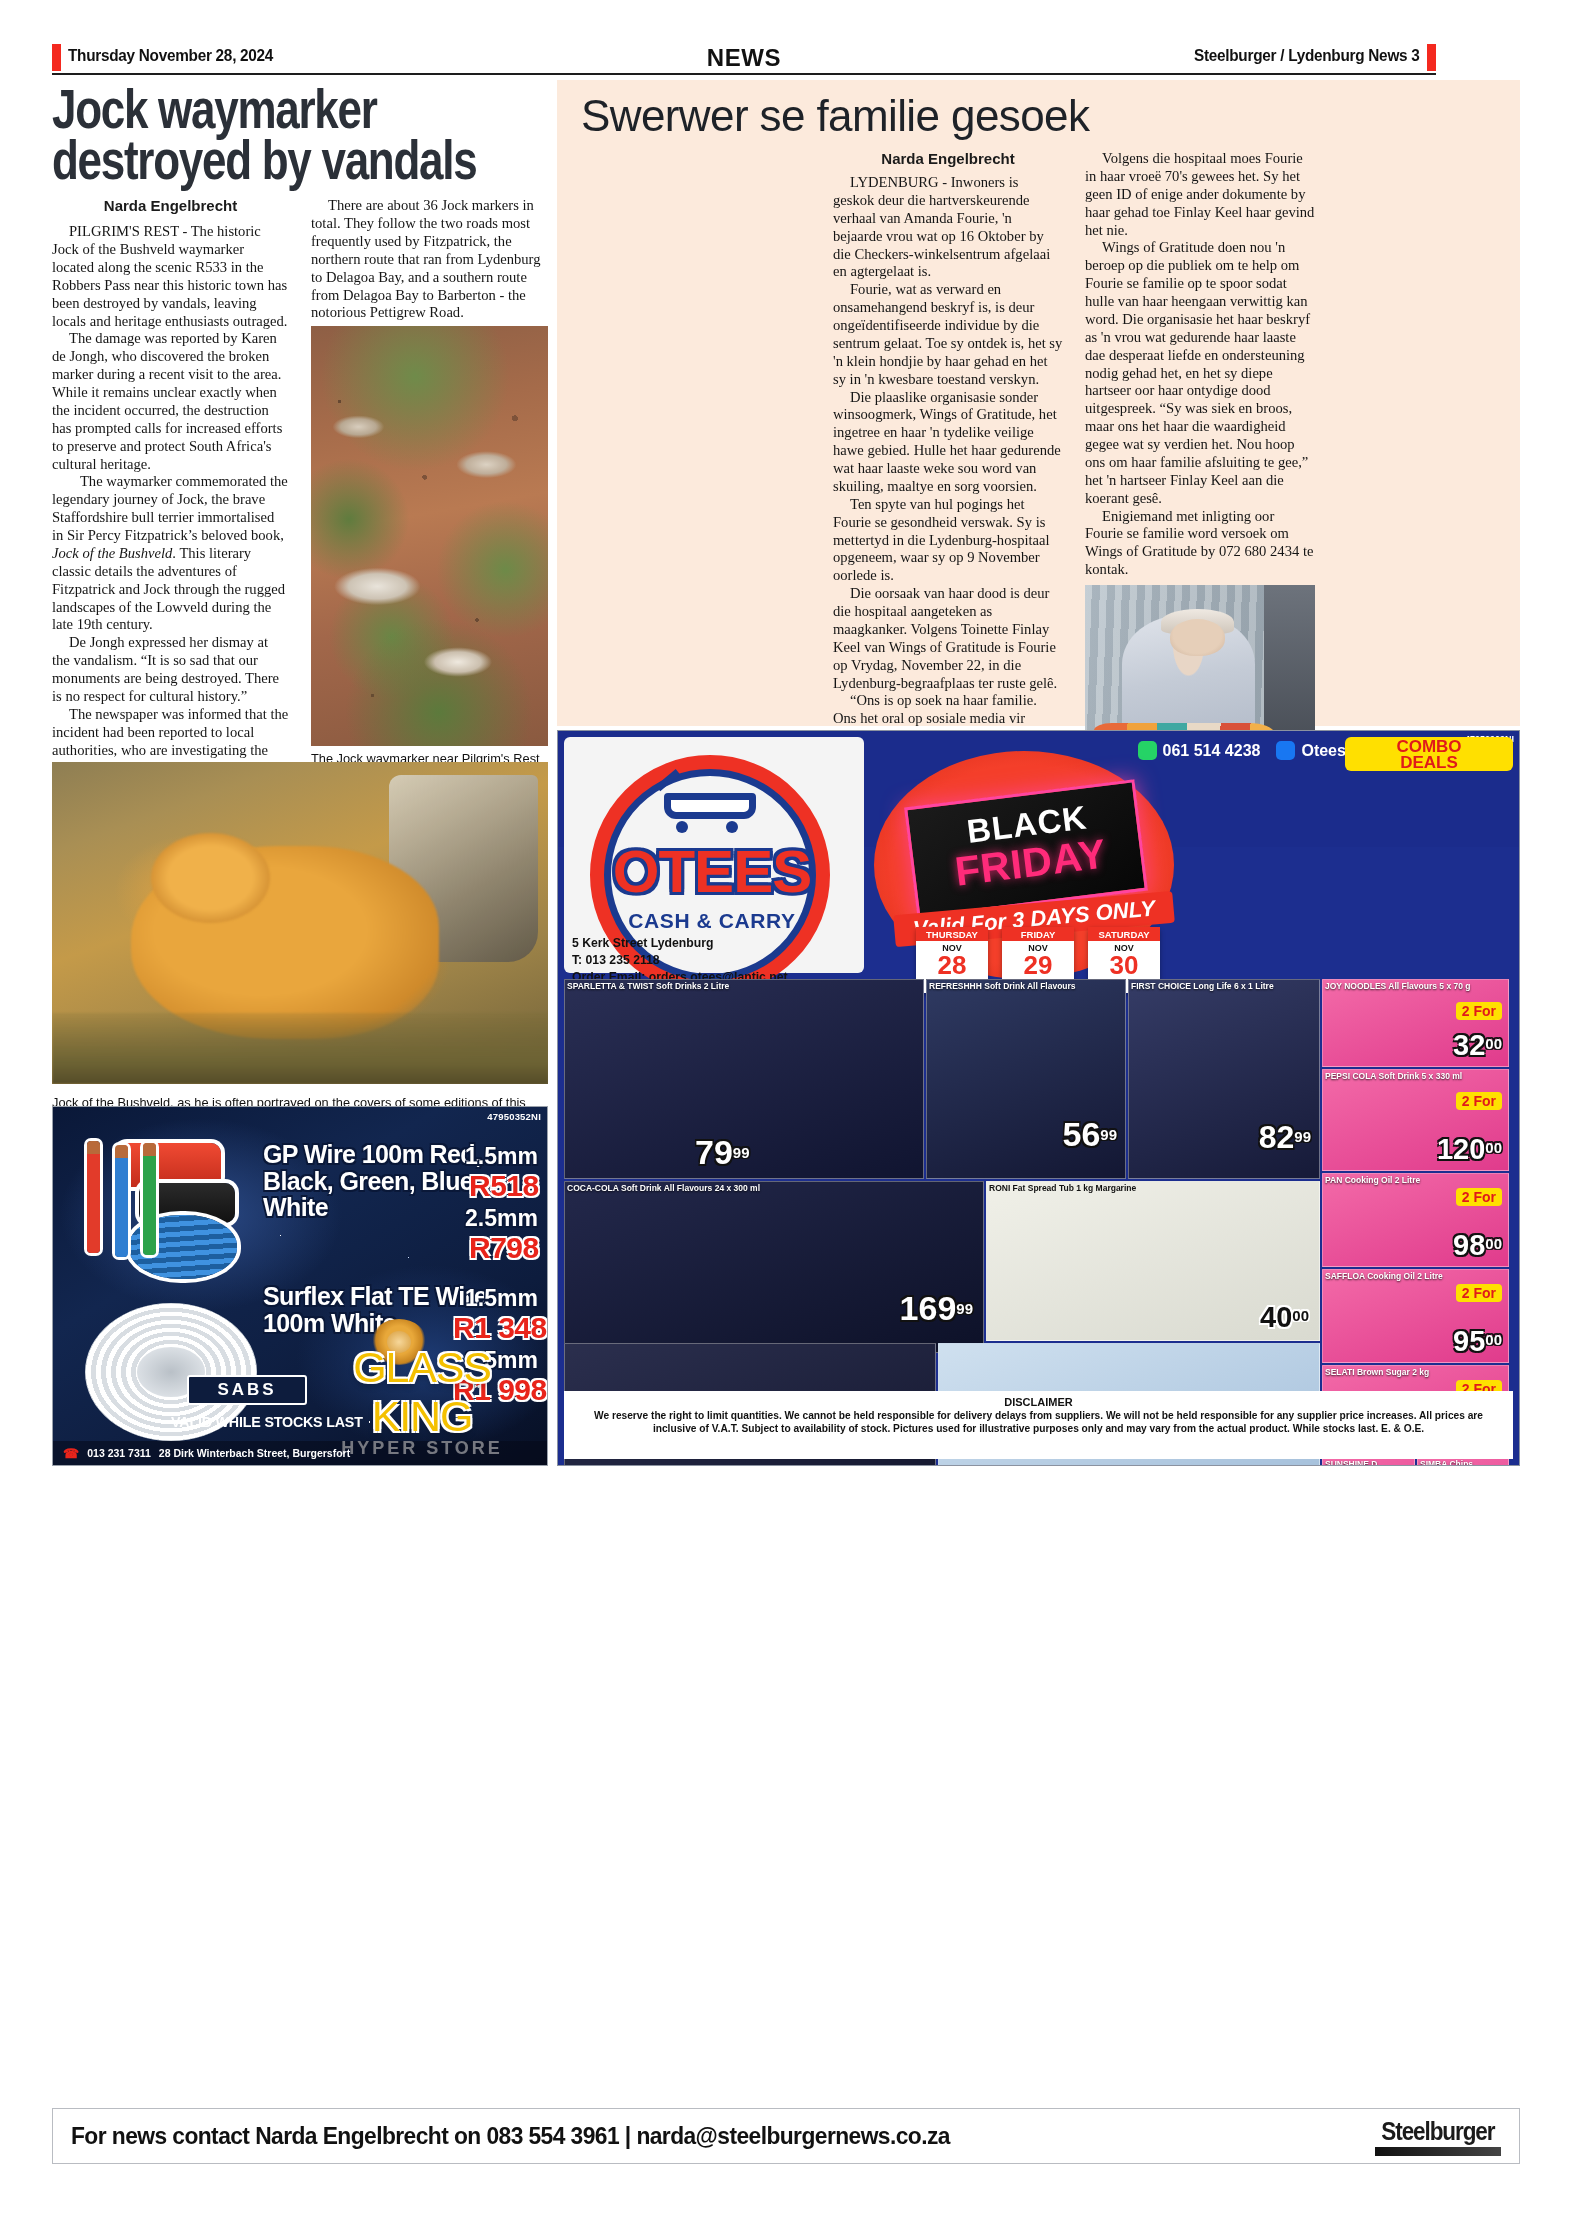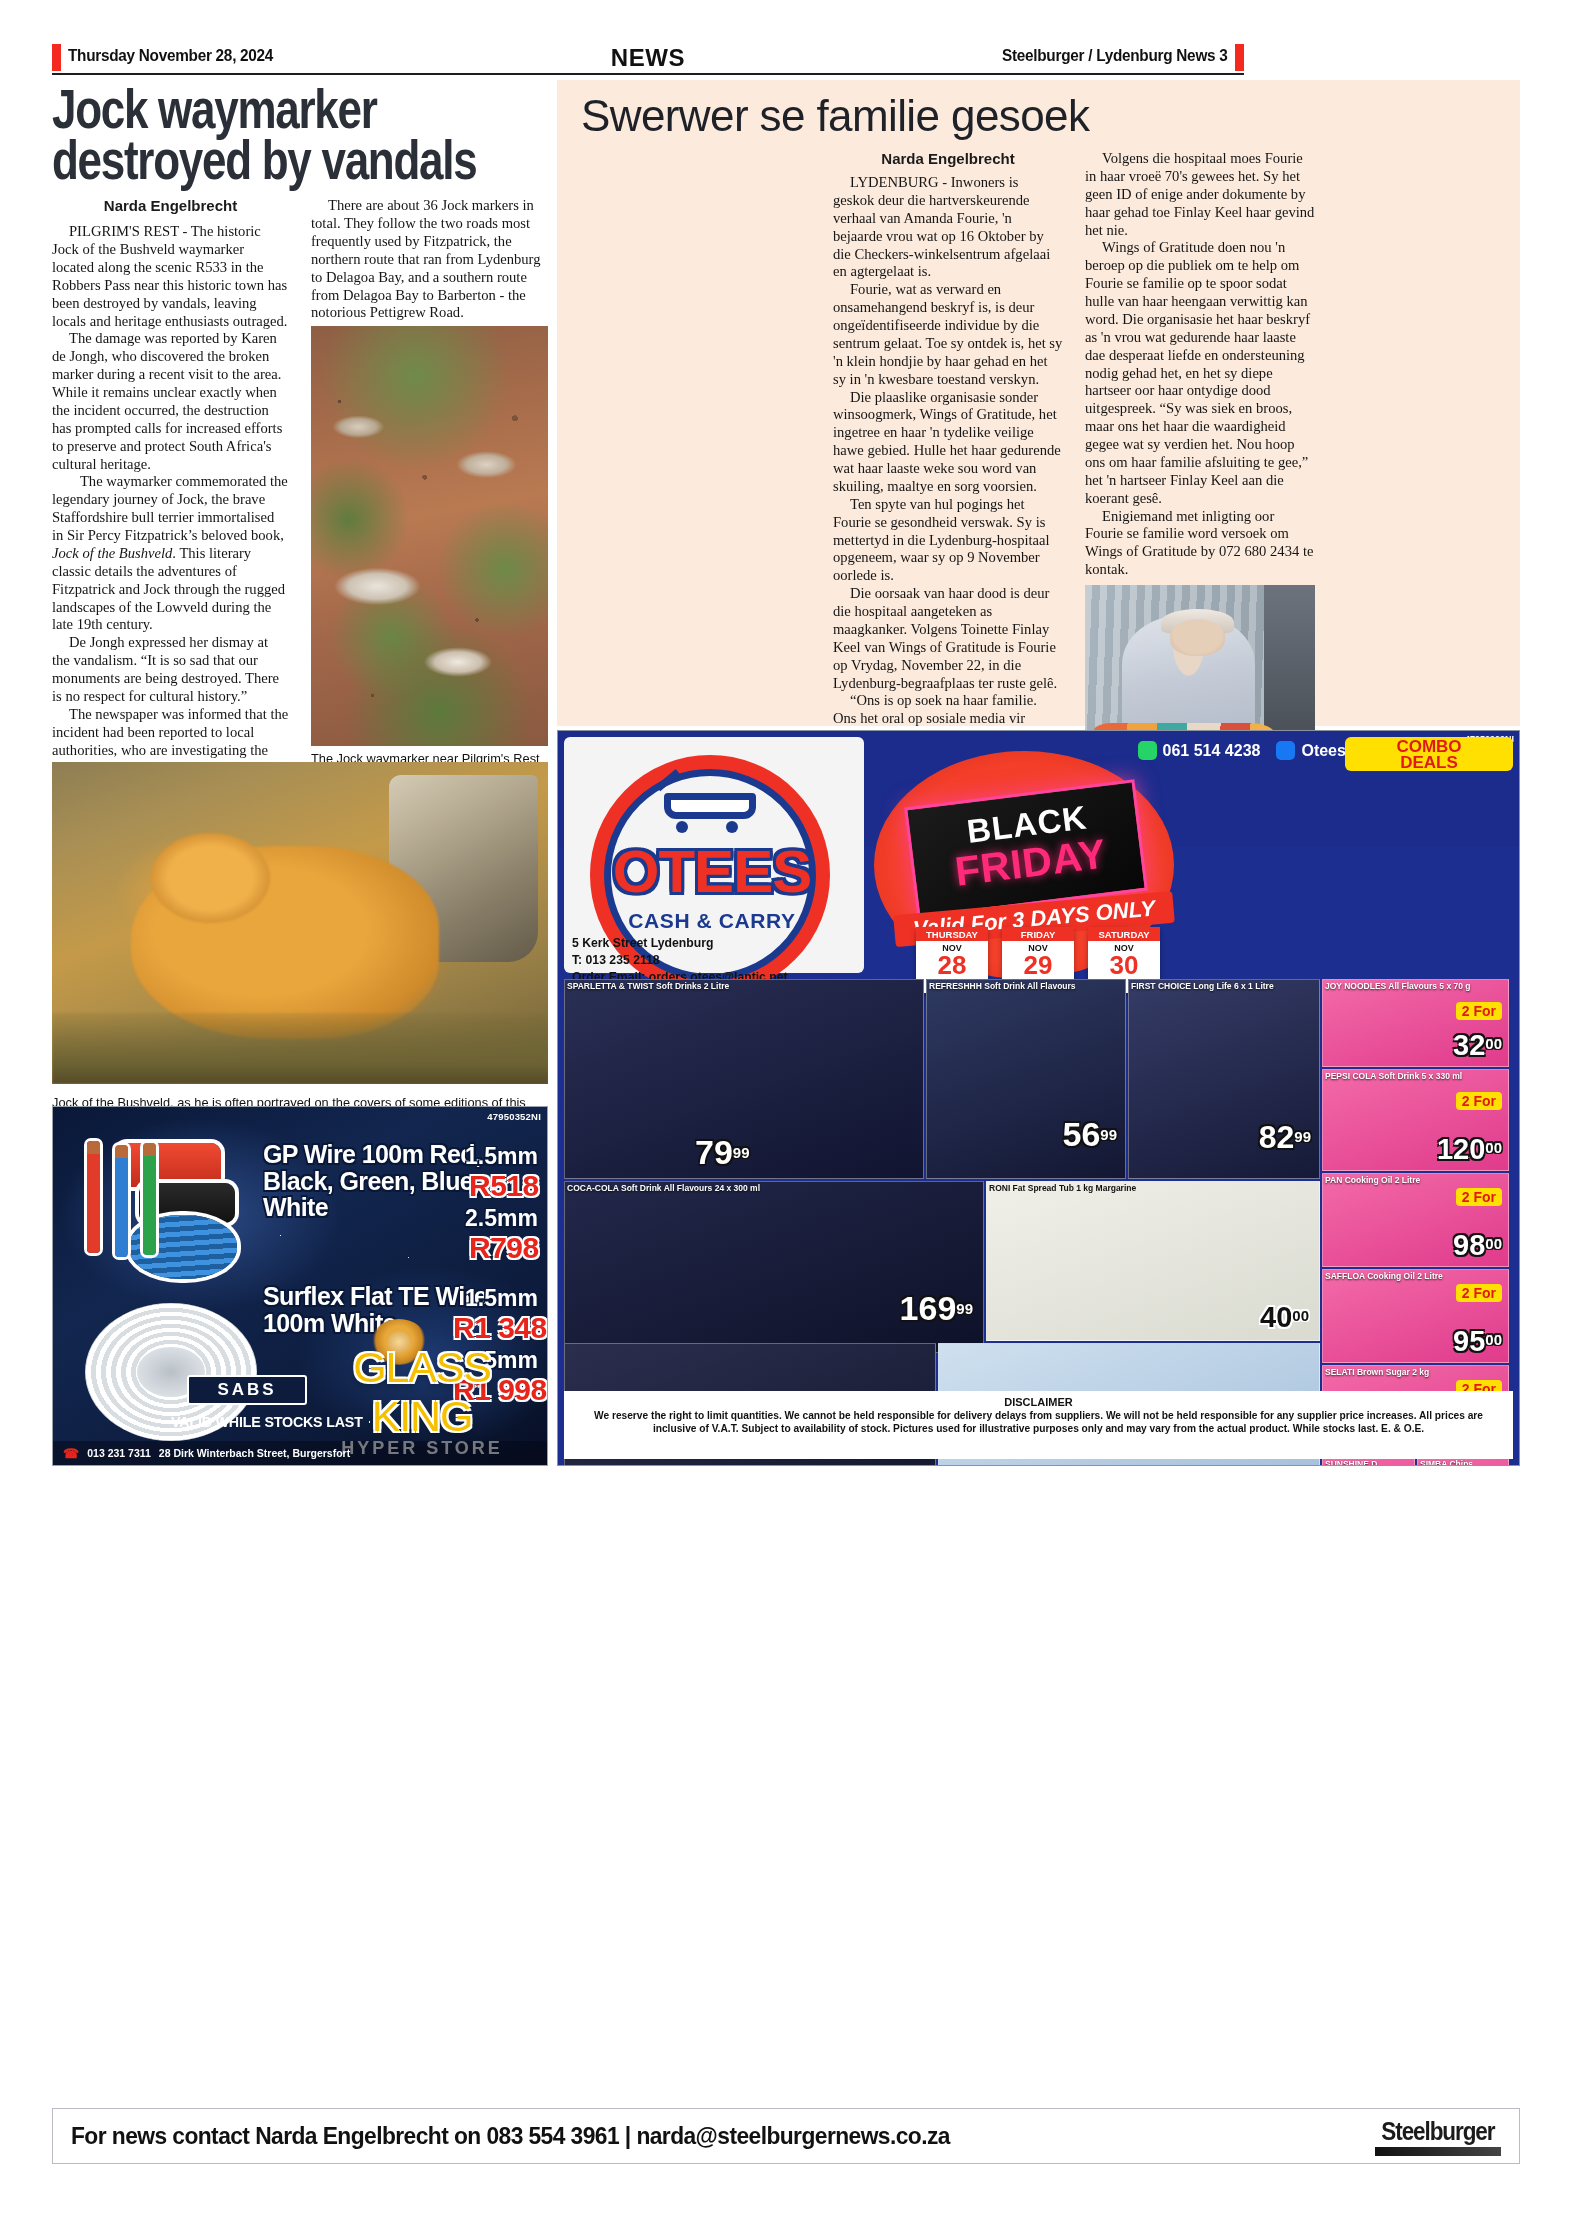--- a/index.html
+++ b/index.html
@@ -5,21 +5,21 @@
   * { box-sizing: border-box; margin: 0; padding: 0; }
   html, body {
     width: 1572px; height: 2224px;
     background: #ffffff;
     font-family: "Liberation Serif", serif;
     -webkit-font-smoothing: antialiased;
   }
   .page { position: relative; width: 1572px; height: 2224px; background:#fff; overflow:hidden; }
 
   
-  .masthead { position:absolute; left:52px; top:44px; width:1192px; height:30px; }
+  .masthead { position:absolute; left:52px; top:44px; width:1384px; height:30px; }
   .mh-rule { position:absolute; left:0; top:29px; width:100%; height:1.6px; background:#1d1d1d; }
   .mh-tick { position:absolute; width:9px; height:27px; background:#f4291f; top:0; }
   .mh-tick.l { left:0; }
   .mh-tick.r { right:0; }
   .mh-date {
     position:absolute; left:16px; top:2px;
     font-family:"Liberation Sans", sans-serif;
     font-weight:700; font-size:16.5px; color:#111; letter-spacing:-0.3px;
     transform: scaleX(0.93); transform-origin: left center;
   }

